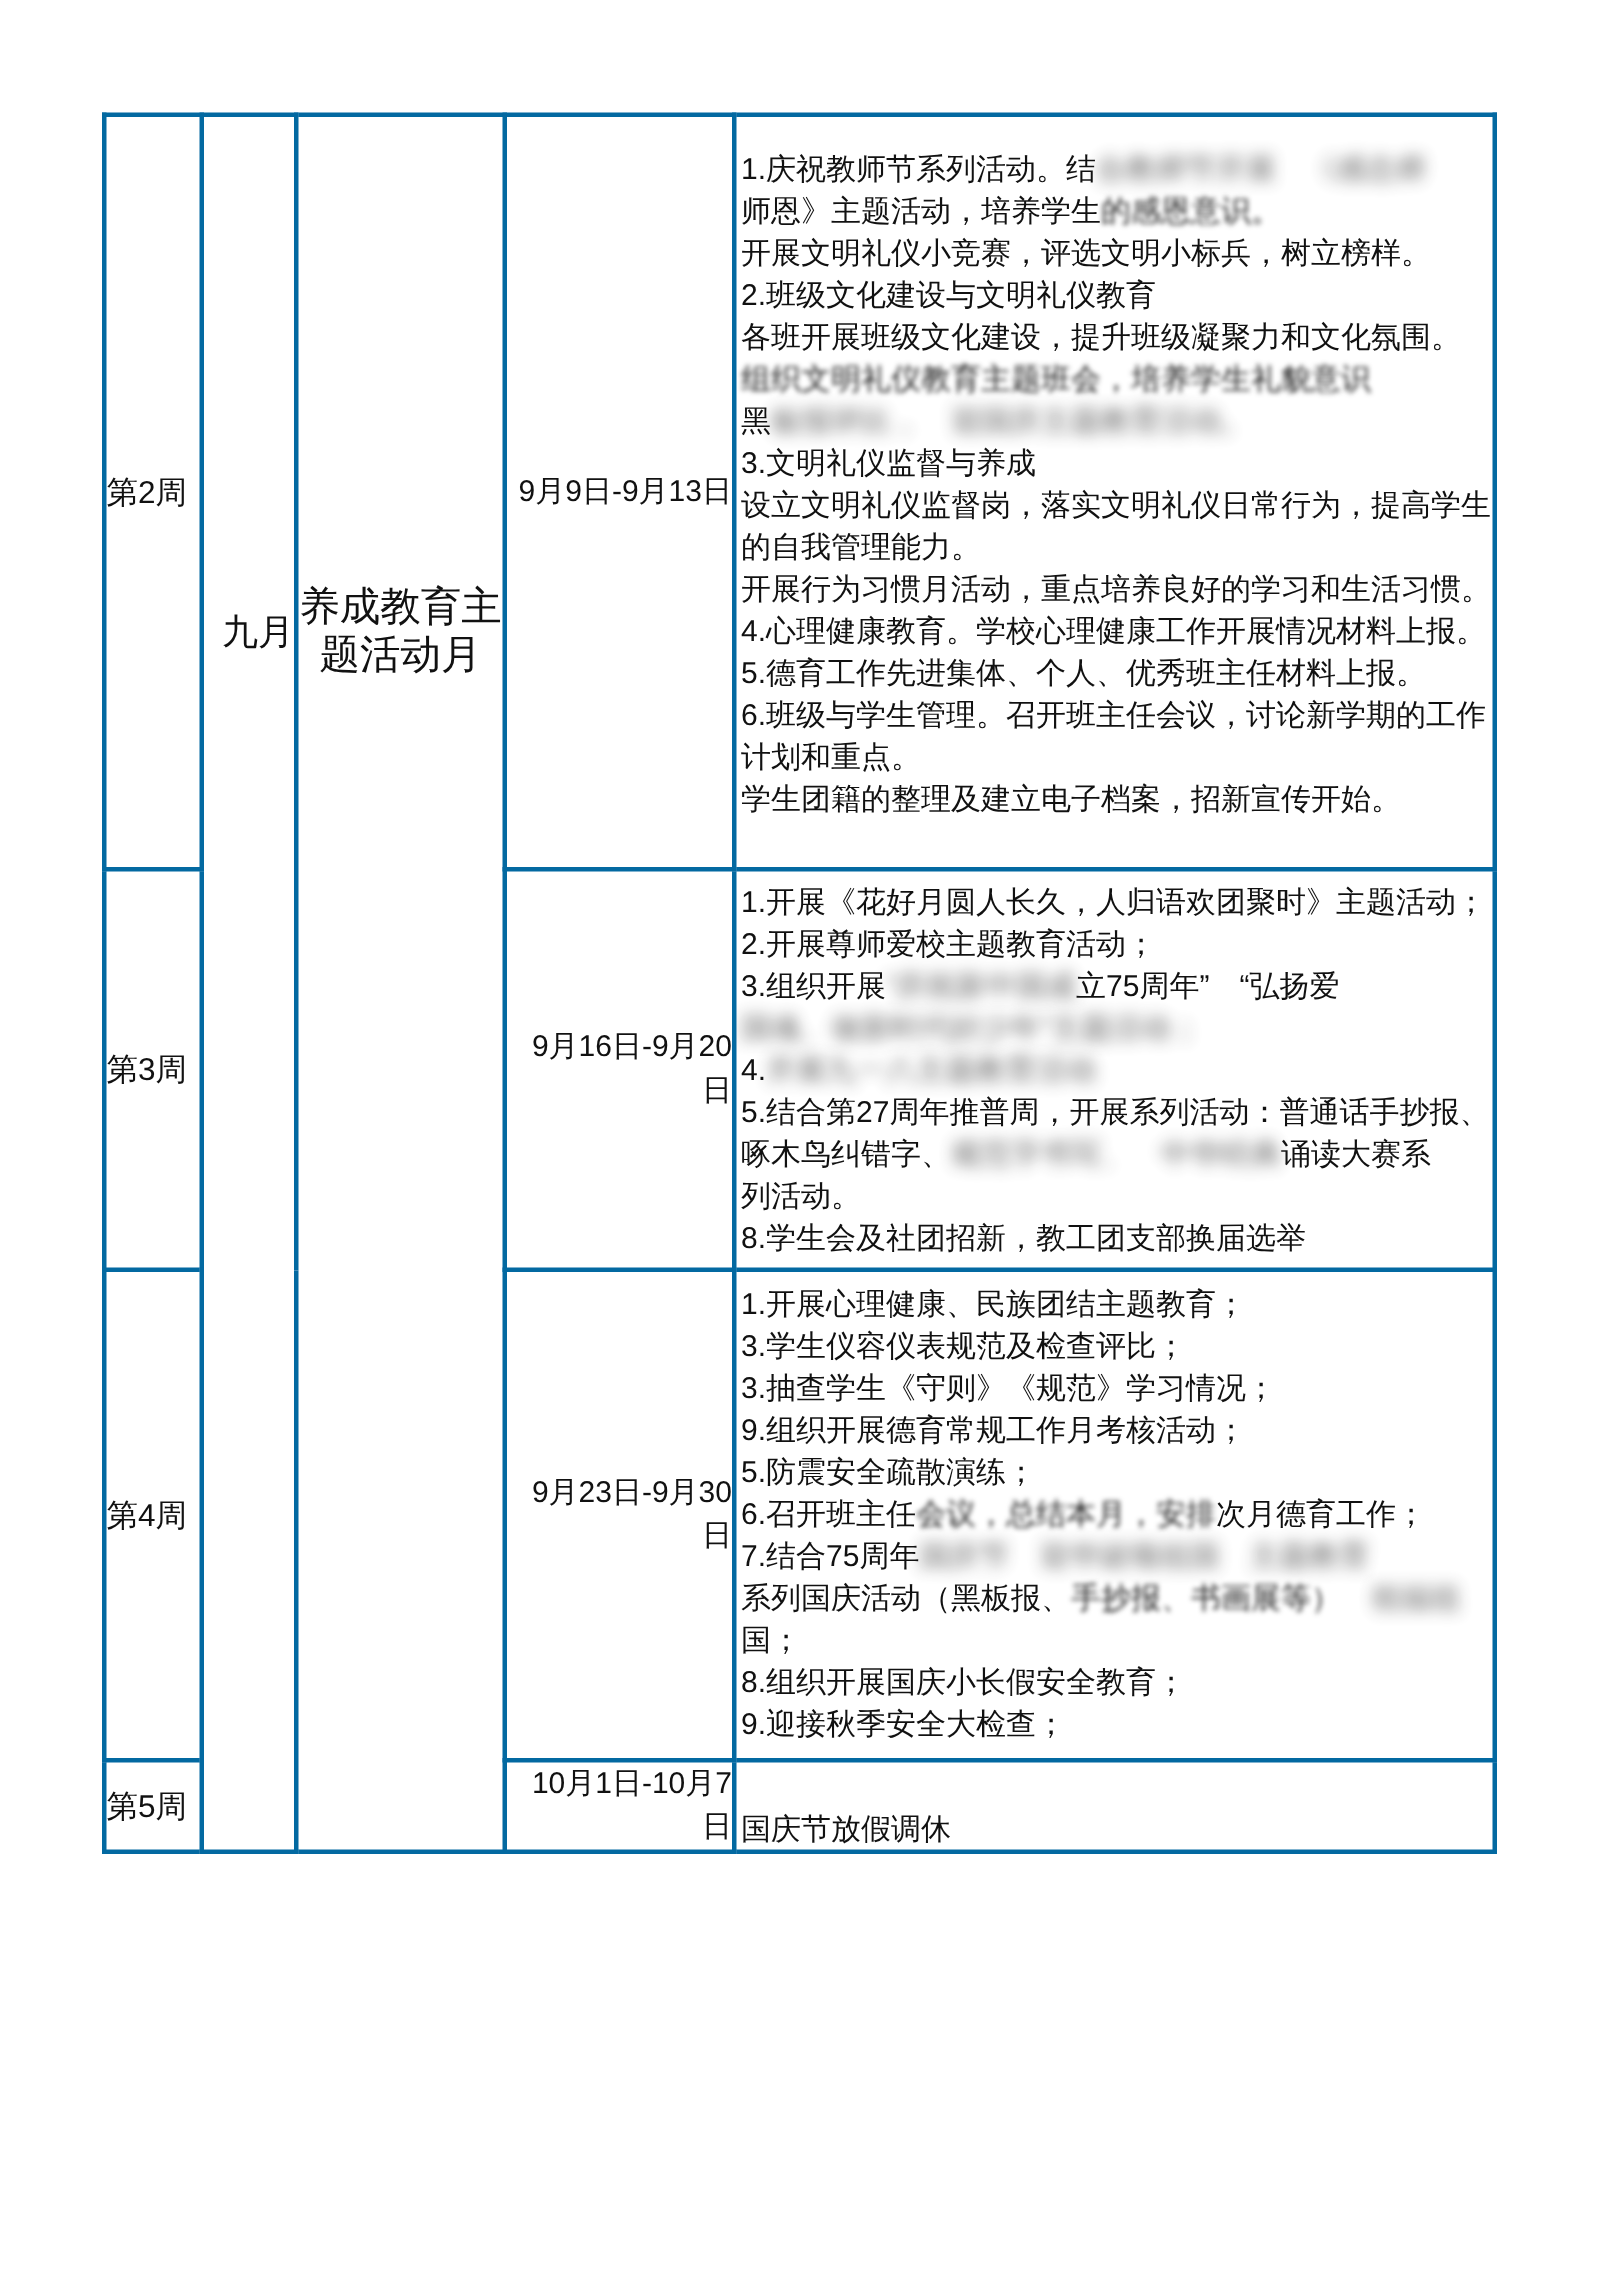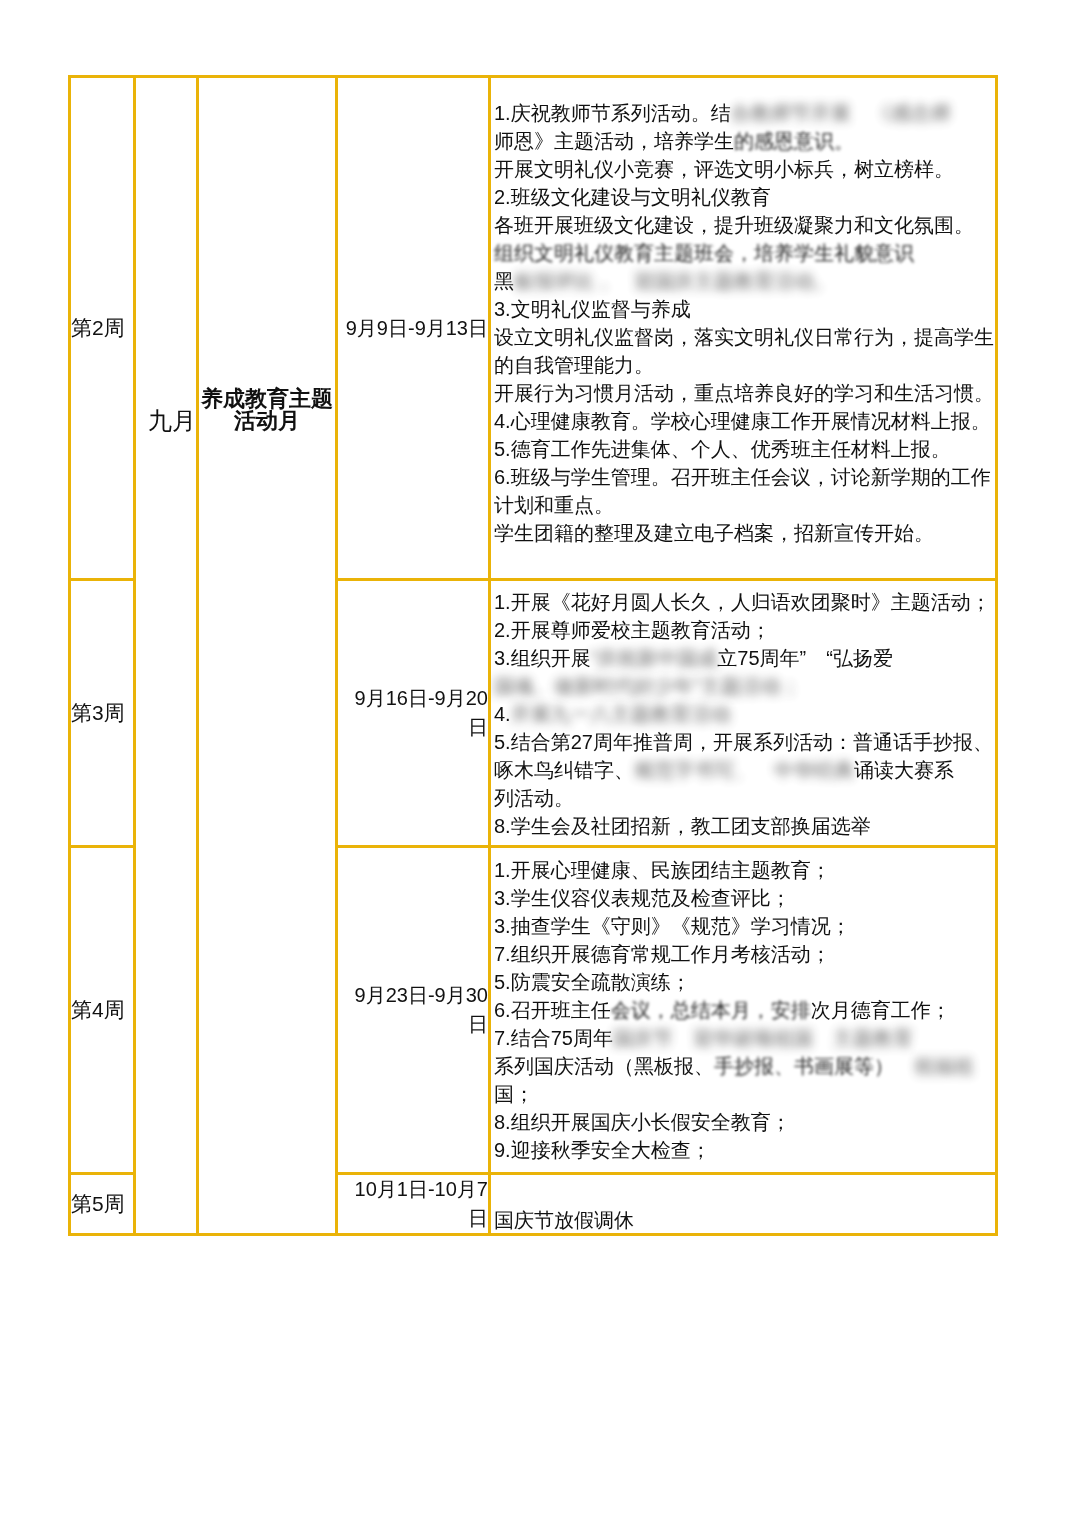--- a/index.html
+++ b/index.html
@@ -3,25 +3,25 @@
 <meta charset="utf-8">
 <style>
   html,body{margin:0;padding:0;background:#ffffff;}
   body{
     width:1080px;height:1528px;position:relative;overflow:hidden;
     font-family:"Liberation Sans","DejaVu Sans",sans-serif;
     color:#111;
   }
   .tbl-wrap{position:absolute;left:68px;top:75px;}
   table{border-collapse:collapse;table-layout:fixed;width:927px;}
-  td{border:3px solid #eab308;padding:0;overflow:hidden;}
+  td{border:3px solid #0369a1;padding:0;overflow:hidden;}
   td.week{width:62px;text-align:left;vertical-align:middle;font-size:21px;}
   td.month{width:60px;text-align:right;vertical-align:top;font-size:24px;}
   td.month .pin{padding-top:327px;}
-  td.theme{width:136px;text-align:center;vertical-align:top;font-size:22px;font-weight:700;line-height:22px;}
+  td.theme{width:136px;text-align:center;vertical-align:top;font-size:27px;font-weight:400;line-height:32px;}
   td.theme .pin{padding-top:310px;}
   td.date{width:150px;text-align:right;vertical-align:middle;font-size:20px;line-height:29px;}
   td.content{width:504px;vertical-align:top;font-size:20px;}
   td.content.vmid{vertical-align:middle;}
   .cpad1{padding:21px 0 0 3px;}
   .cpad2{padding:7px 0 0 3px;}
   .cpad3{padding:8px 0 0 3px;}
   .cpad4{padding:0 0 0 3px;}
   .cline{height:28px;line-height:28px;white-space:pre;}
   .blur-heavy{filter:blur(5px);opacity:.8;color:#333;}
@@ -82,21 +82,21 @@
         </td>
       </tr>
       <tr style="height:327px;">
         <td class="week">第4周</td>
         <td class="date">9月23日-9月30日</td>
         <td class="content">
           <div class="cpad3">
               <div class="cline"><span class="">1.开展心理健康、民族团结主题教育；</span></div>
               <div class="cline"><span class="">3.学生仪容仪表规范及检查评比；</span></div>
               <div class="cline"><span class="">3.抽查学生《守则》《规范》学习情况；</span></div>
-              <div class="cline"><span class="">7.组织开展德育常规工作月考核活动；</span></div>
+              <div class="cline"><span class="">9.组织开展德育常规工作月考核活动；</span></div>
               <div class="cline"><span class="">5.防震安全疏散演练；</span></div>
               <div class="cline"><span class="">6.召开班主任</span><span class="blur-light">会议，总结本月，安排</span><span class="">次月德育工作；</span></div>
               <div class="cline"><span class="">7.结合75周年</span><span class="blur-heavy">国庆节　迎华诞颂祖国　主题教育</span></div>
               <div class="cline"><span class="">系列国庆活动（黑板报、</span><span class="blur-light">手抄报、书画展等）</span><span class="blur-heavy">　祝福祖</span></div>
               <div class="cline"><span class="">国；</span></div>
               <div class="cline"><span class="">8.组织开展国庆小长假安全教育；</span></div>
               <div class="cline"><span class="">9.迎接秋季安全大检查；</span></div>
             </div>
         </td>
       </tr>

